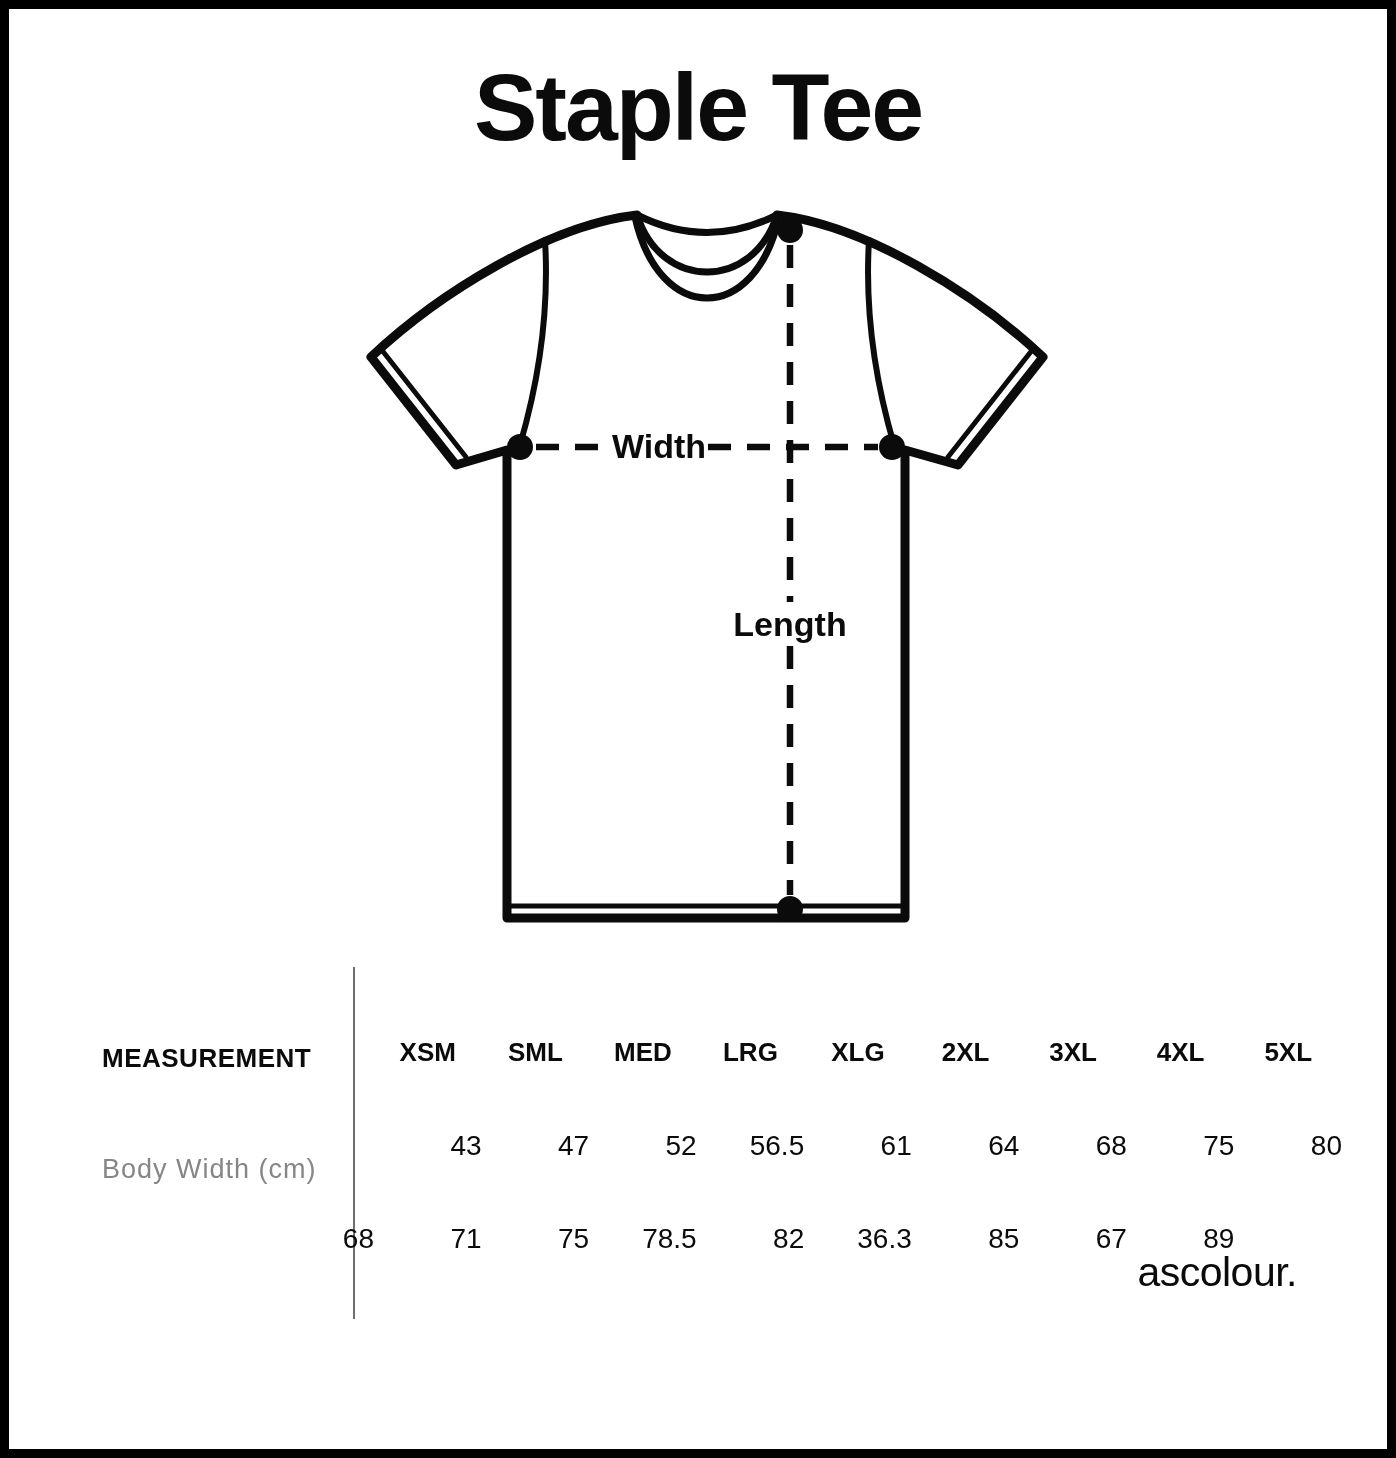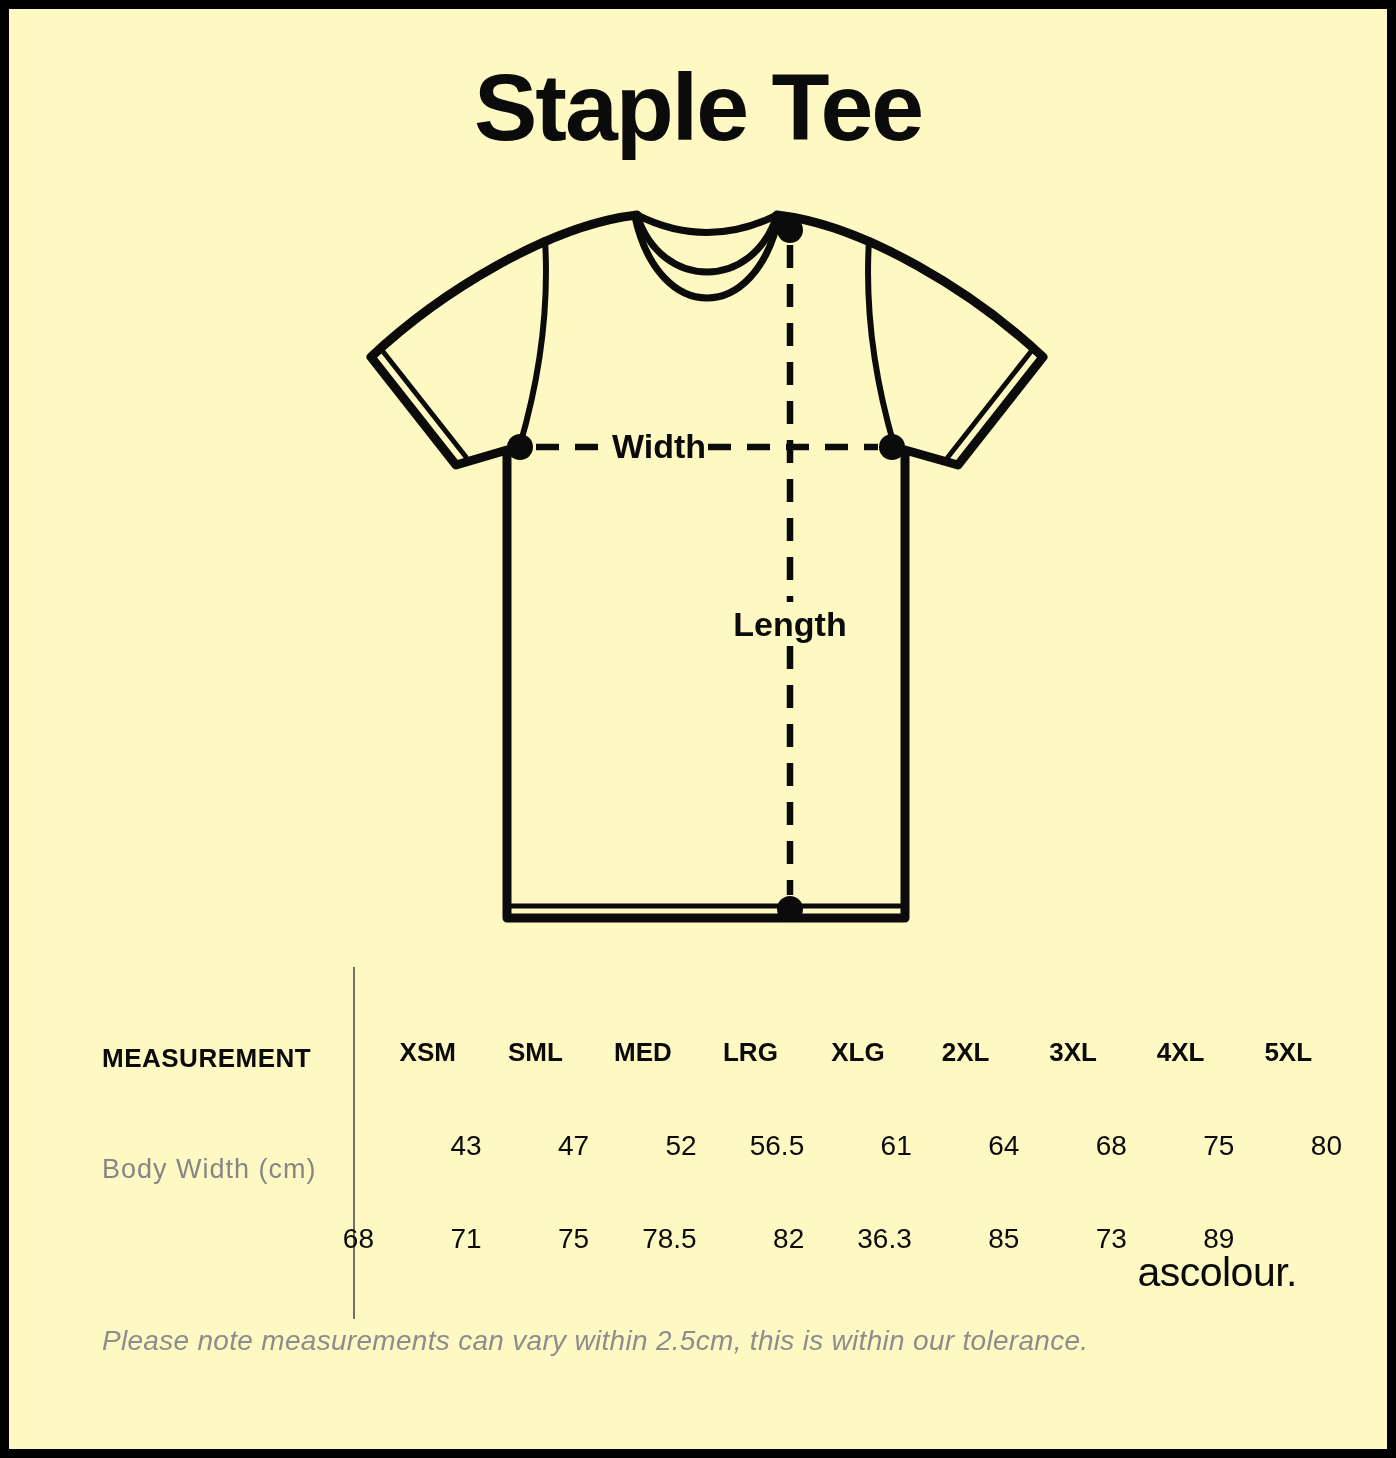--- a/index.html
+++ b/index.html
@@ -1,20 +1,20 @@
 <!DOCTYPE html>
 <html><head>
 <meta charset="utf-8">
 <style>
   html,body{margin:0;padding:0;background:#e8e8e8;}
   .page{
     position:relative;
     width:1396px;height:1458px;
     box-sizing:border-box;
-    background:#fef9c3;
+    background:#ffffff;
     border:9px solid #000000;
     overflow:hidden;
     font-family:"Liberation Sans","DejaVu Sans",sans-serif;
     color:#0b0b0b;
     text-decoration:underline;
   }
   .title{
     position:absolute;top:44px;left:0;width:100%;
     text-align:center;
     font-size:95px;font-weight:bold;letter-spacing:-2px;
@@ -139,20 +139,19 @@
     <div class="cell">75</div>
     <div class="cell">80</div>
 
     <div class="cell">68</div>
     <div class="cell">71</div>
     <div class="cell">75</div>
     <div class="cell">78.5</div>
     <div class="cell">82</div>
     <div class="cell">36.3</div>
     <div class="cell">85</div>
-    <div class="cell">73</div>
+    <div class="cell">67</div>
     <div class="cell">89</div>
   </div>
 
-  <div class="note">Please note measurements can vary within 2.5cm, this is within our tolerance.</div>
   <div class="brand">ascolour.</div>
 
 </div>
 
 </body></html>

